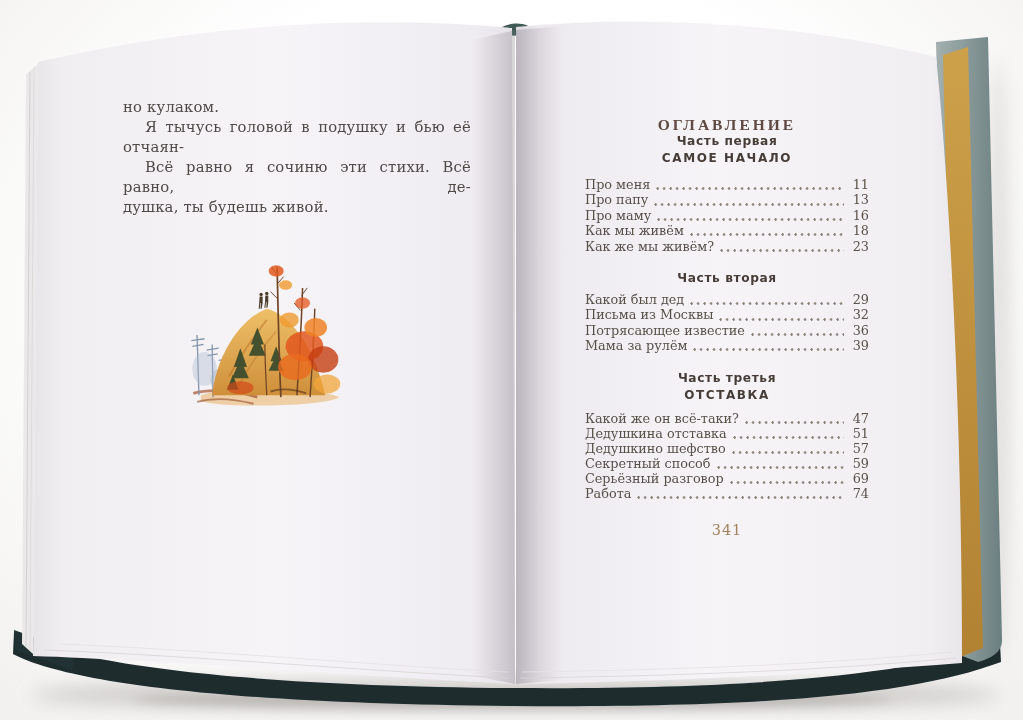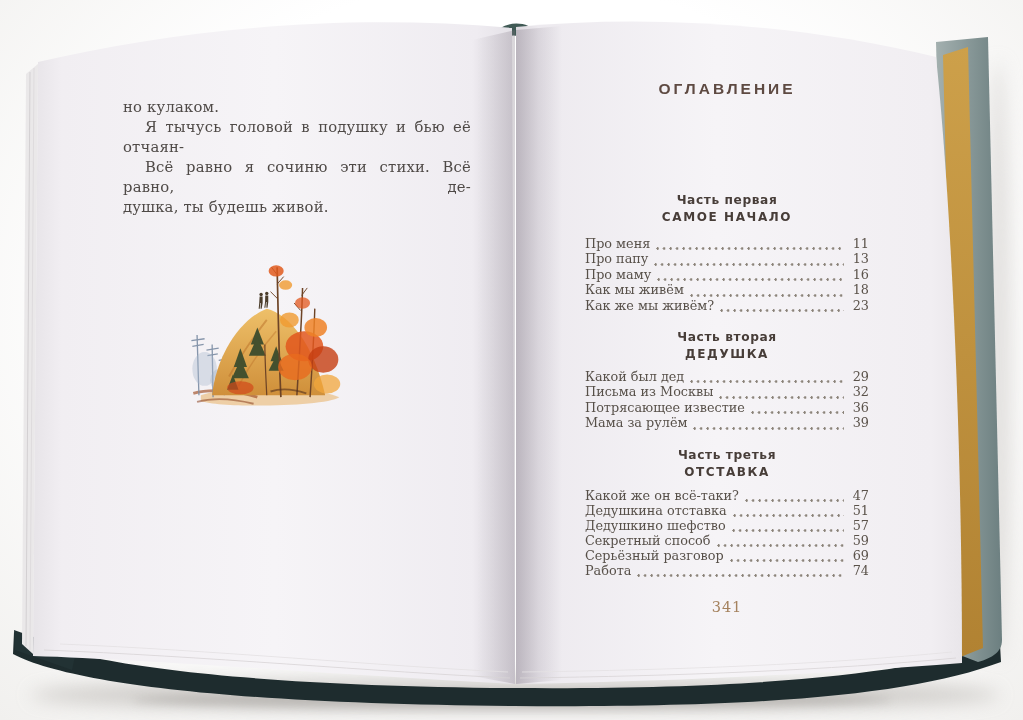--- a/index.html
+++ b/index.html
@@ -27,38 +27,38 @@
     width: 178px; height: 162px;
   }
 
   
   .toc {
     position: absolute;
     left: 585px; top: 0; width: 284px;
     color: #575049;
   }
   .toc-title {
-    margin-top: 80px;
+    margin-top: 116px;
     text-align: center;
-    font-family: Liberation Sans, sans-serif;
+    font-family: Liberation Serif, serif;
     font-weight: bold; font-size: 15.5px; letter-spacing: 3px;
     color: #5e4a42;
   }
   .sec-hdr { text-align: center; color: #473d38;
     font-family: "DejaVu Sans", "Liberation Sans", sans-serif; font-weight: bold; }
   .sec-hdr .part { font-size: 12.2px; letter-spacing: 0.6px; line-height: 15px; }
   .sec-hdr .name { font-size: 12px; letter-spacing: 1.6px; line-height: 17px; margin-top: 1px; }
-  .hdr-1 { margin-top: 95px; }
+  .hdr-1 { }
   .hdr-2 { margin-top: 17px; }
   .hdr-3 { margin-top: 17px; }
   .entries { margin-top: 10px; }
   .entries-2 { margin-top: 6px; }
   .entries-3 { margin-top: 7px; }
   .toc-row {
-    display: flex; align-items: flex-end;
+    display: flex; align-items: center;
     font-size: 12.8px; line-height: 15.4px;
     color: #575049;
   }
   .entries-3 .toc-row { line-height: 15px; }
   .toc-row .t { white-space: nowrap; }
   .toc-row .dots {
     flex: 1; height: 13px; margin: 0 3px 0 6px;
     background-image: radial-gradient(circle at 1.6px 10.5px, #8a8278 1.05px, rgba(0,0,0,0) 1.45px);
     background-size: 6.5px 13px; background-repeat: repeat-x;
   }
@@ -251,21 +251,20 @@
       </div>
     <div class="toc-row">
         <span class="t">Как же мы живём?</span>
         <span class="dots"></span>
         <span class="n">23</span>
       </div>
   </div>
 
   <div class="sec-hdr hdr-2">
     <div class="part">Часть вторая</div>
-    <div class="name">ДЕДУШКА</div>
   </div>
   <div class="entries entries-2">
     <div class="toc-row">
         <span class="t">Какой был дед</span>
         <span class="dots"></span>
         <span class="n">29</span>
       </div>
     <div class="toc-row">
         <span class="t">Письма из Москвы</span>
         <span class="dots"></span>

